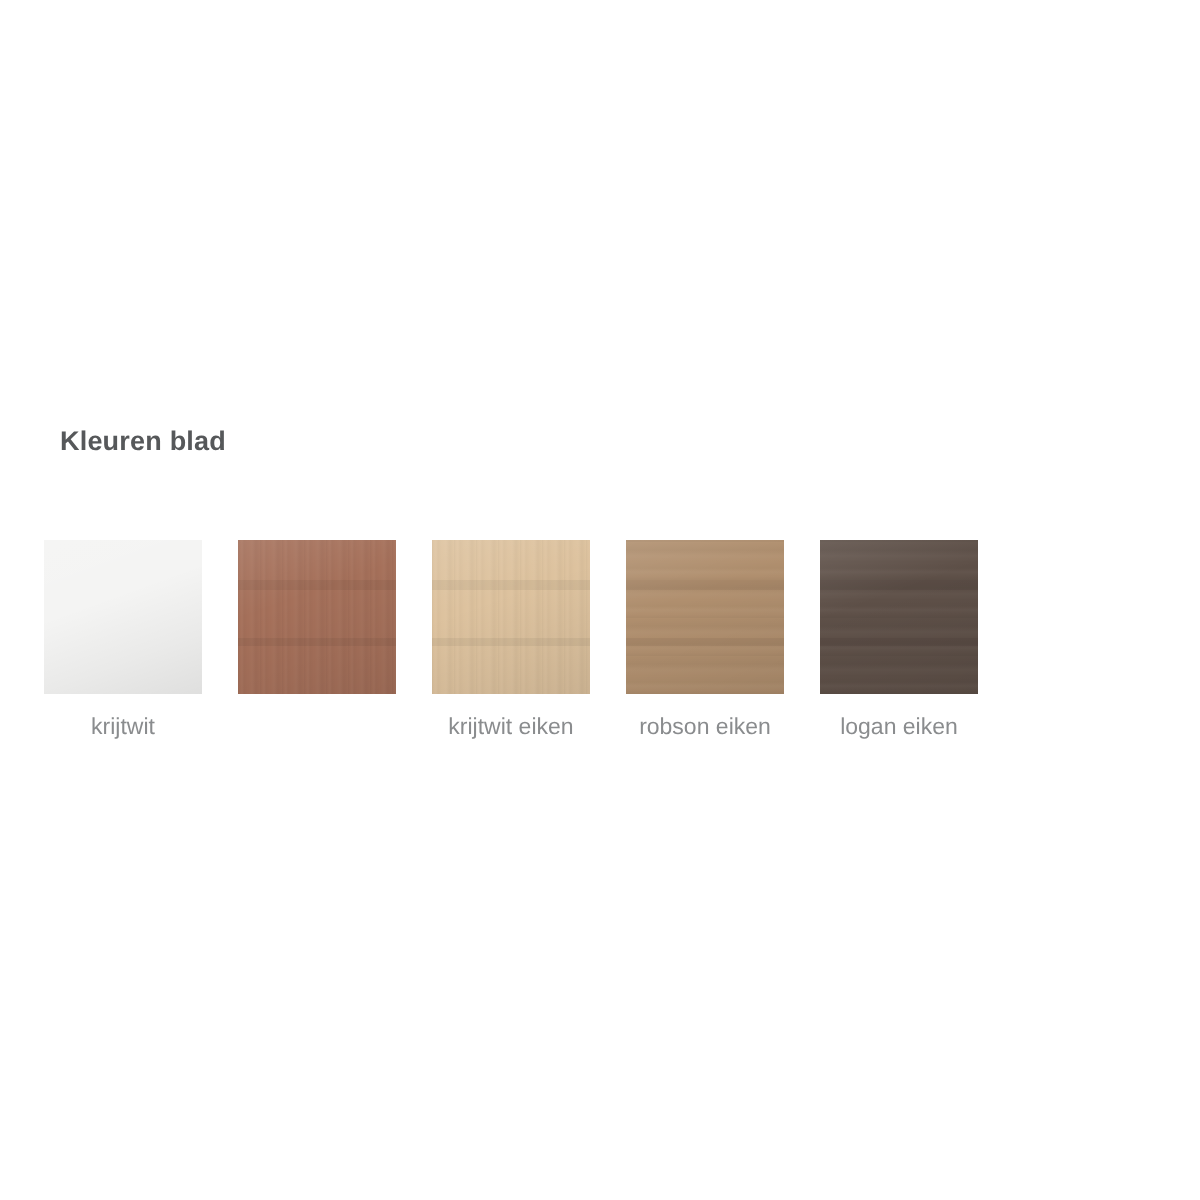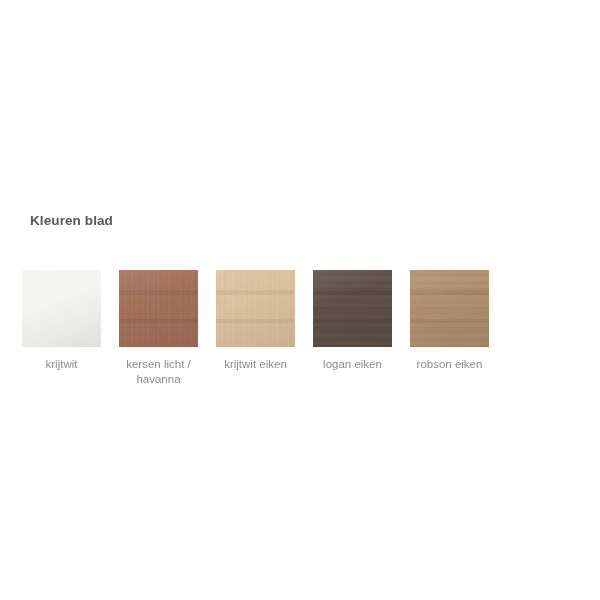--- a/index.html
+++ b/index.html
@@ -139,44 +139,43 @@
         </div>
         <div class="swatch-label">krijtwit</div>
       </div>
       <div class="swatch-item">
         <div class="swatch-chip" style="background-color: rgb(165, 112, 90);">
           <div class="grain-v"></div>
           <div class="band" style="top: 26%; height: 5px;"></div>
           <div class="band" style="top: 63%; height: 4px;"></div>
           <div class="shade"></div>
         </div>
-        <div class="swatch-label">kersen licht / havanna</div>
       </div>
       <div class="swatch-item">
         <div class="swatch-chip" style="background-color: rgb(221, 194, 158);">
           <div class="grain-v"></div>
           <div class="band" style="top: 26%; height: 5px;"></div>
           <div class="band" style="top: 63%; height: 4px;"></div>
           <div class="shade"></div>
         </div>
         <div class="swatch-label">krijtwit eiken</div>
       </div>
       <div class="swatch-item">
+        <div class="swatch-chip" style="background-color: rgb(176, 143, 110);">
+          <div class="grain-h"></div>
+          <div class="band" style="top: 26%; height: 5px;"></div>
+          <div class="band" style="top: 63%; height: 4px;"></div>
+          <div class="shade"></div>
+        </div>
+        <div class="swatch-label">robson eiken</div>
+      </div>
+      <div class="swatch-item">
         <div class="swatch-chip" style="background-color: rgb(94, 80, 72);">
           <div class="grain-h"></div>
           <div class="band" style="top: 26%; height: 5px;"></div>
           <div class="band" style="top: 63%; height: 4px;"></div>
           <div class="shade"></div>
         </div>
         <div class="swatch-label">logan eiken</div>
       </div>
-      <div class="swatch-item">
-        <div class="swatch-chip" style="background-color: rgb(176, 143, 110);">
-          <div class="grain-h"></div>
-          <div class="band" style="top: 26%; height: 5px;"></div>
-          <div class="band" style="top: 63%; height: 4px;"></div>
-          <div class="shade"></div>
-        </div>
-        <div class="swatch-label">robson eiken</div>
-      </div>
     </div>
 
 </div>
 
 </body></html>

